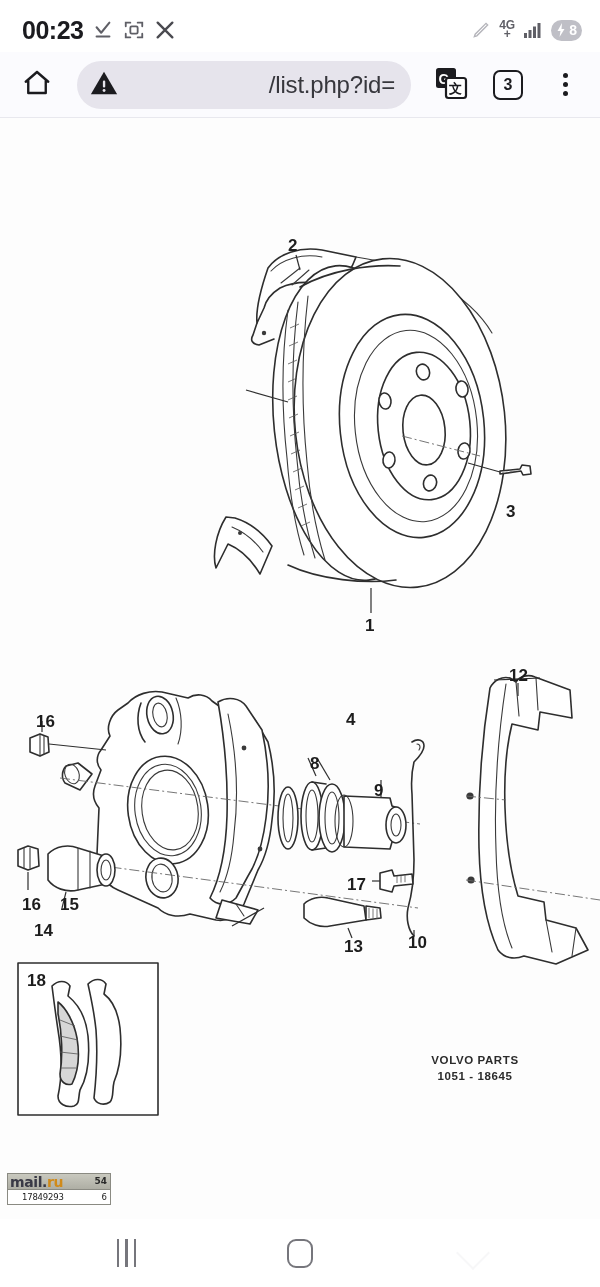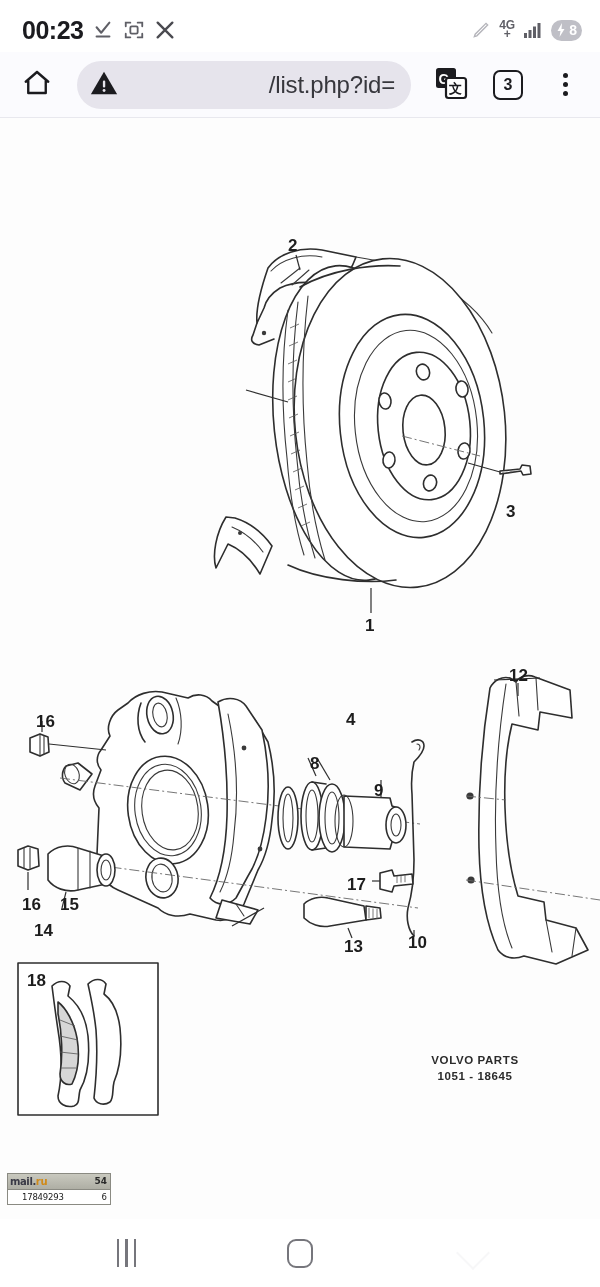--- a/index.html
+++ b/index.html
@@ -129,21 +129,21 @@
     overflow: hidden;
   }
   .counter-top {
     height: 16px;
     background: linear-gradient(#c9c9bf, #aeaea4);
     display: flex; align-items: center; justify-content: space-between;
     padding: 0 3px 0 2px;
     border-bottom: 1px solid #8a8a82;
   }
   .counter-logo {
-    font-size: 10px; font-weight: bold;
+    font-size: 14px; font-weight: bold;
     color: #3a3a46;
     letter-spacing: -0.4px;
     line-height: 10px;
   }
   .counter-logo .ru { color: #d08a1a; }
   .counter-num-top { font-size: 9px; font-weight: bold; color: #2a2a2a; line-height: 9px; }
   .counter-bot {
     height: 14px;
     background: #ffffff;
     display: flex; align-items: center; justify-content: space-between;

